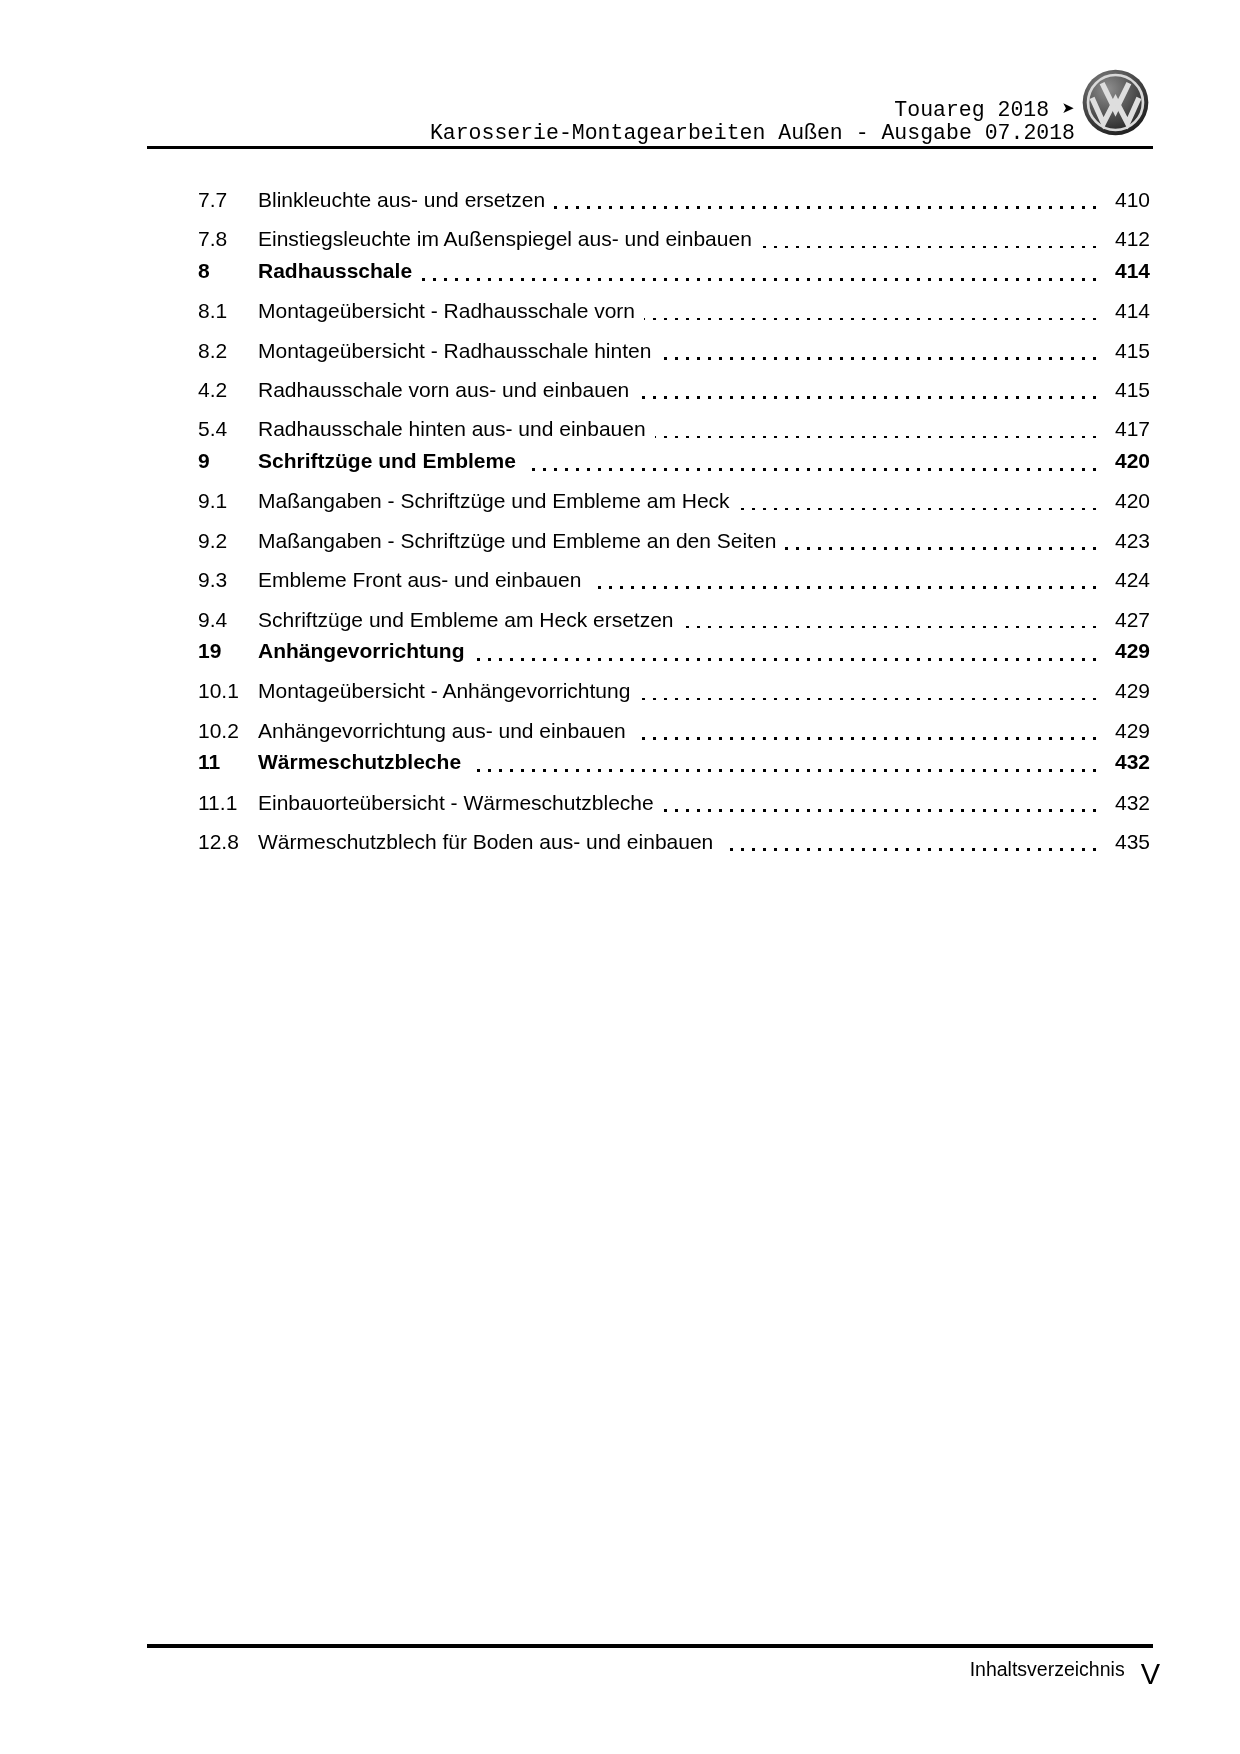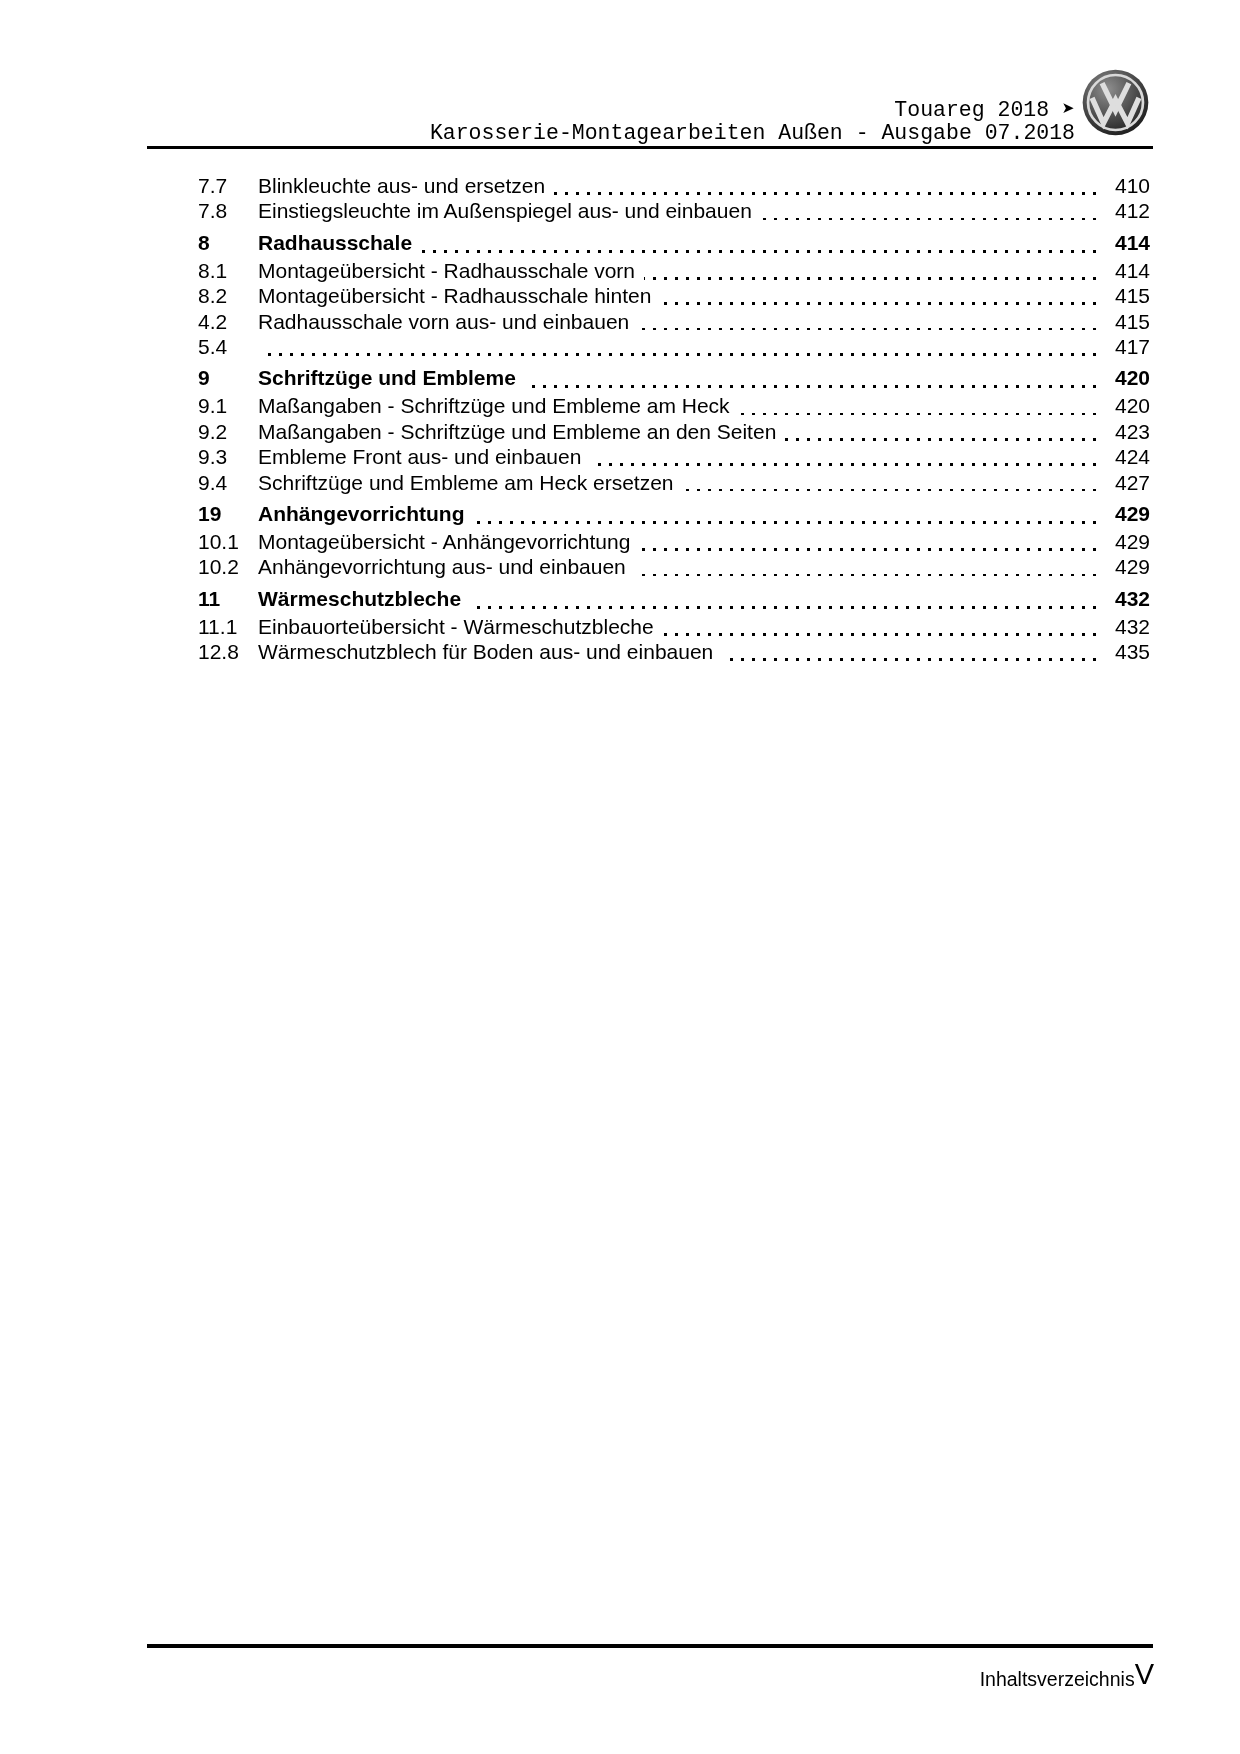--- a/index.html
+++ b/index.html
@@ -40,20 +40,21 @@
     position: absolute;
     left: 198px; top: 174px;
     width: 952px;
     font-size: 21px;
   }
   .toc-row {
     display: flex;
     align-items: baseline;
     height: 25.4px;
     white-space: nowrap;
+    margin-top: 14px;
   }
   .toc-row.section {
     font-weight: bold;
     margin-top: 6px;
     margin-bottom: 1.5px;
     height: 26.5px;
   }
   .toc-num { width: 60px; flex: 0 0 60px; }
   .toc-title { flex: 0 0 auto; }
   .leader {
@@ -71,23 +72,24 @@
 
   
   .footer-rule {
     position: absolute;
     left: 147px; top: 1644px;
     width: 1006px; height: 3.5px;
     background: #000;
   }
   .footer-text {
     position: absolute;
-    right: 86px; top: 1658px;
+    right: 80px; top: 1658px;
     display: flex;
-    align-items: flex-end;
+    align-items: flex-start;
+    gap: 16px;
     white-space: nowrap;
   }
   .footer-label { font-size: 19.5px; }
   .footer-page { font-size: 29px; }
 </style>
 </head>
 <body>
 
 <div class="page">
 
@@ -144,20 +146,21 @@
     <span class="toc-page">415</span>
   </div>
       <div class="toc-row">
     <span class="toc-num">4.2</span>
     <span class="toc-title">Radhausschale vorn aus- und einbauen</span>
     <span class="leader"></span>
     <span class="toc-page">415</span>
   </div>
       <div class="toc-row">
     <span class="toc-num">5.4</span>
+    <span class="toc-title">Radhausschale hinten aus- und einbauen</span>
     <span class="leader"></span>
     <span class="toc-page">417</span>
   </div>
       <div class="toc-row section">
     <span class="toc-num">9</span>
     <span class="toc-title">Schriftzüge und Embleme</span>
     <span class="leader"></span>
     <span class="toc-page">420</span>
   </div>
       <div class="toc-row">

